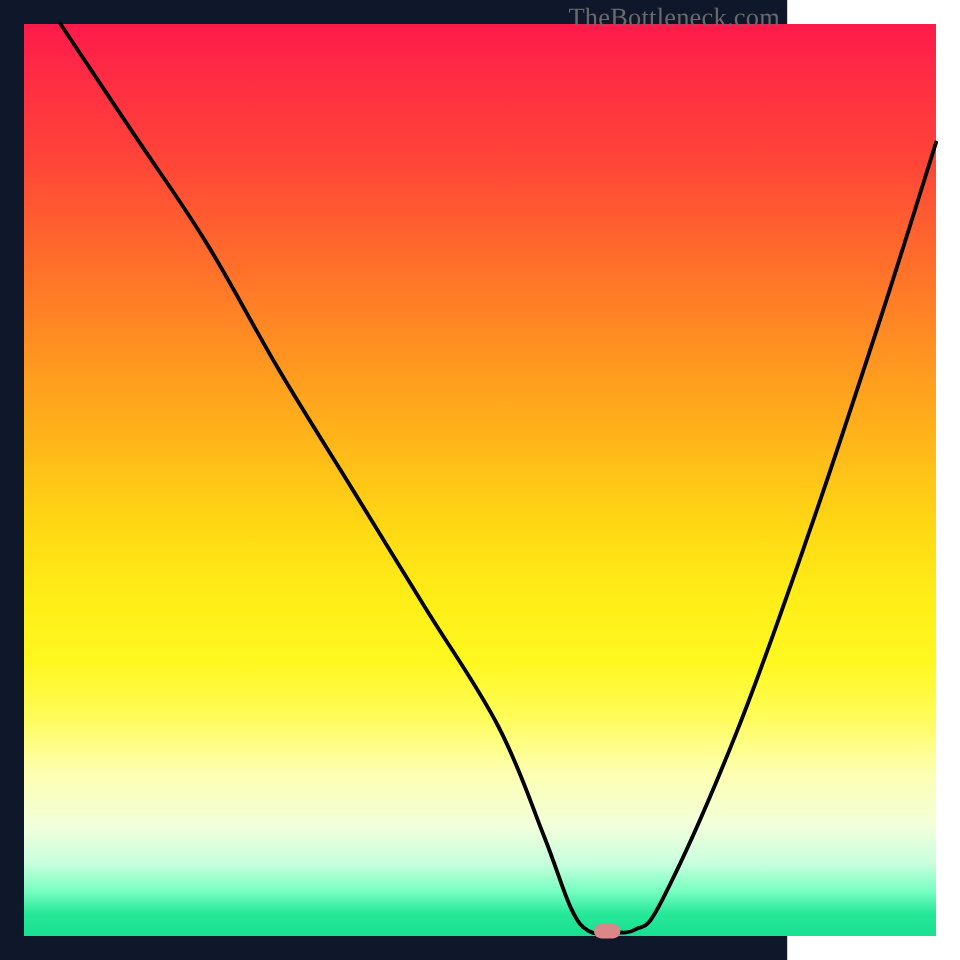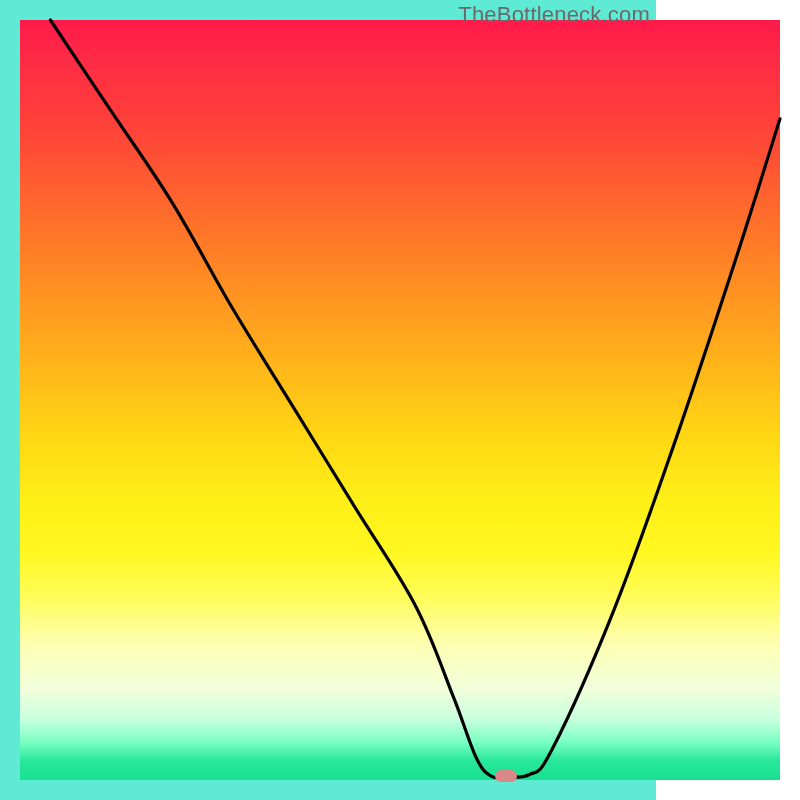--- a/index.html
+++ b/index.html
@@ -7,21 +7,22 @@
     padding: 0;
     width: 800px;
     height: 800px;
     overflow: hidden;
     font-family: Arial, Helvetica, sans-serif;
   }
   .chart-container {
     position: relative;
     width: 656px;
     height: 800px;
-    background: #5eead4;
+    background: #0f172a;
+    font-family: Liberation Serif, serif;
   }
   .plot-area {
     position: absolute;
     left: 20px;
     top: 20px;
     width: 760px;
     height: 760px;
     background: linear-gradient(to bottom,
       #ff1a4a 0%,
       #ff2a45 5%,

